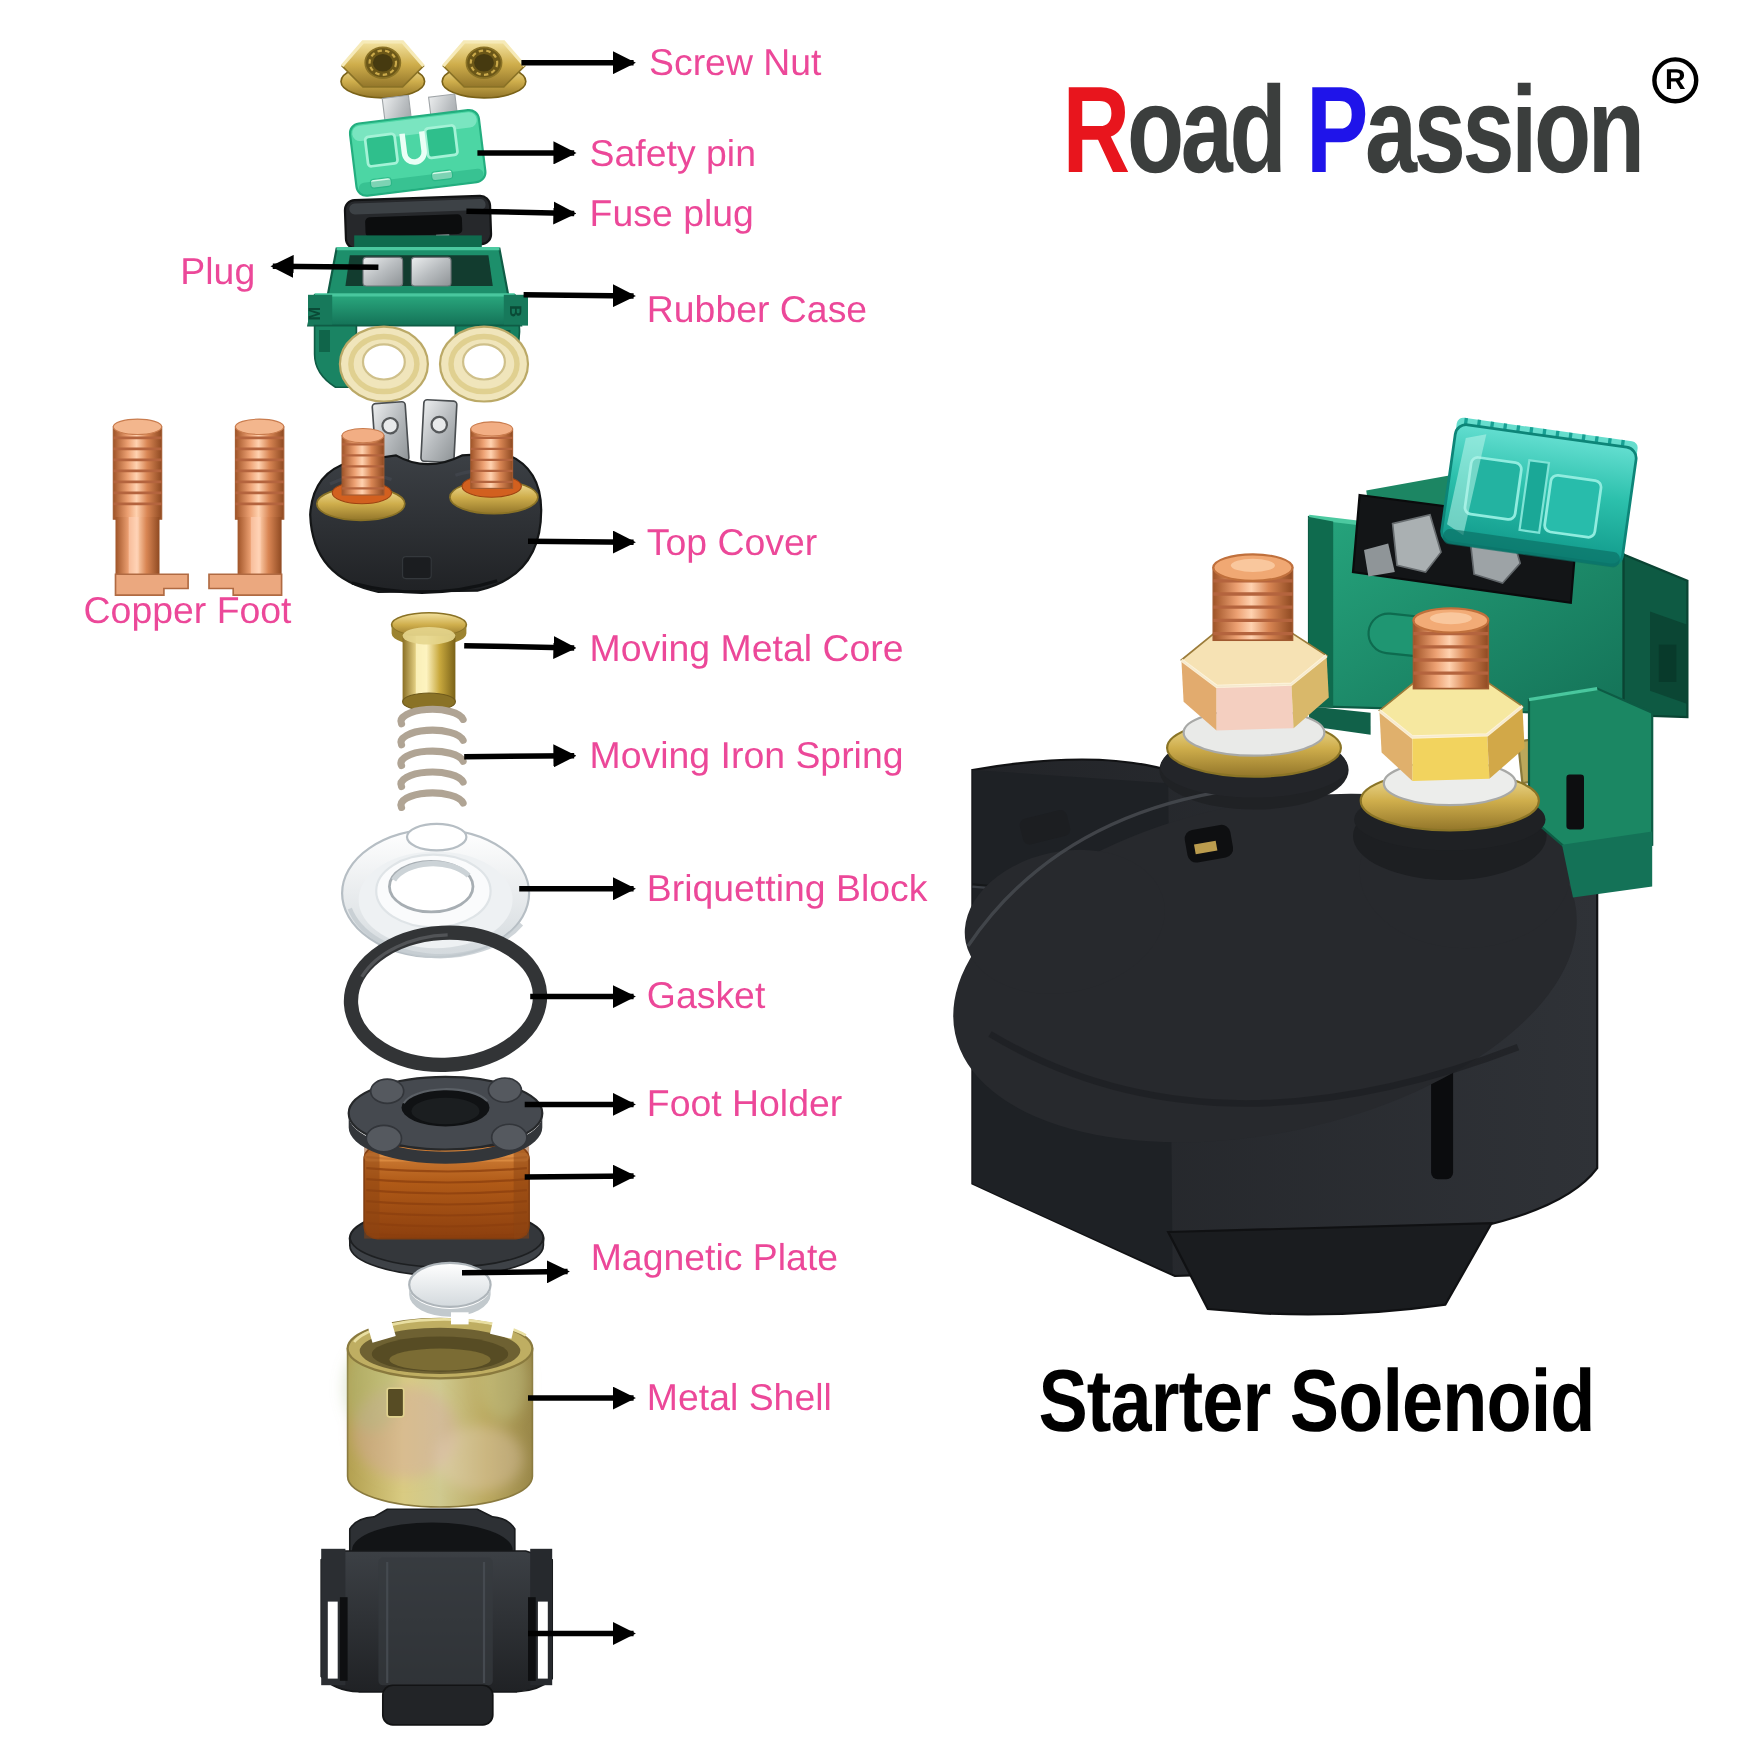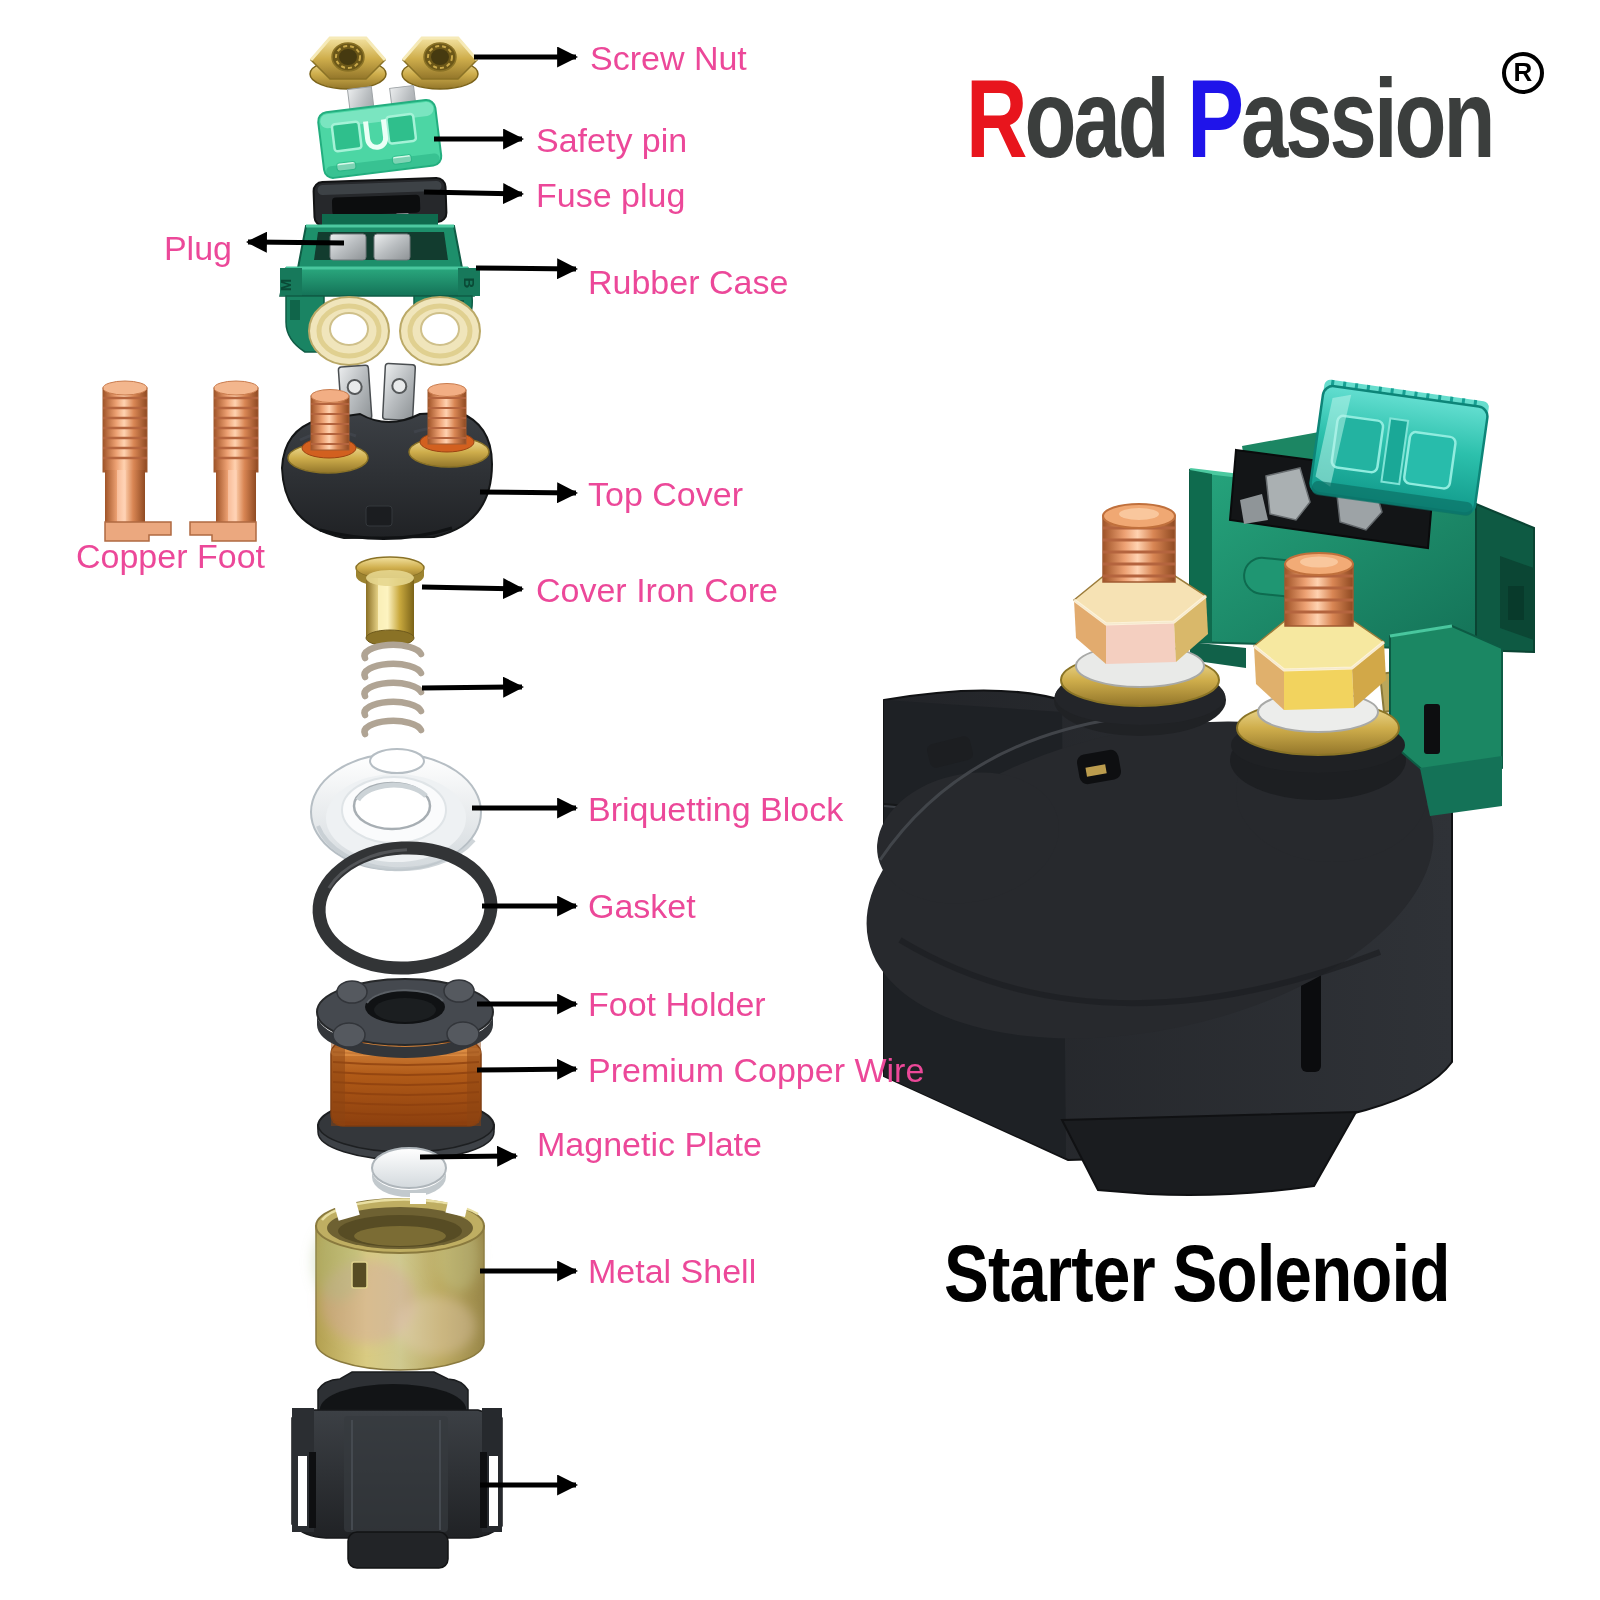--- a/index.html
+++ b/index.html
@@ -481,25 +481,25 @@
   </g>
 </svg>
 
 <div class="lbl" style="left:590px;top:58px">Screw Nut</div>
 <div class="lbl" style="left:536px;top:140px">Safety pin</div>
 <div class="lbl" style="left:536px;top:195px">Fuse plug</div>
 <div class="lbl lbl-right" style="left:148px;top:248px;width:84px">Plug</div>
 <div class="lbl" style="left:588px;top:282px">Rubber Case</div>
 <div class="lbl" style="left:76px;top:556px">Copper Foot</div>
 <div class="lbl" style="left:588px;top:494px">Top Cover</div>
-<div class="lbl" style="left:536px;top:590px">Cover Iron Core</div>
+<div class="lbl" style="left:536px;top:590px">Moving Metal Core</div>
+<div class="lbl" style="left:536px;top:688px">Moving Iron Spring</div>
 <div class="lbl" style="left:588px;top:809px">Briquetting Block</div>
 <div class="lbl" style="left:588px;top:906px">Gasket</div>
 <div class="lbl" style="left:588px;top:1004px">Foot Holder</div>
-<div class="lbl" style="left:588px;top:1070px">Premium Copper Wire</div>
 <div class="lbl" style="left:537px;top:1144px">Magnetic Plate</div>
 <div class="lbl" style="left:588px;top:1271px">Metal Shell</div>
 
 <div id="logo">
   <span class="red">R</span><span class="dark">oad </span><span class="blue">P</span><span class="dark">assion</span>
 </div>
 <div id="regmark">R</div>
 
 <div id="product-title">Starter Solenoid</div>
 

